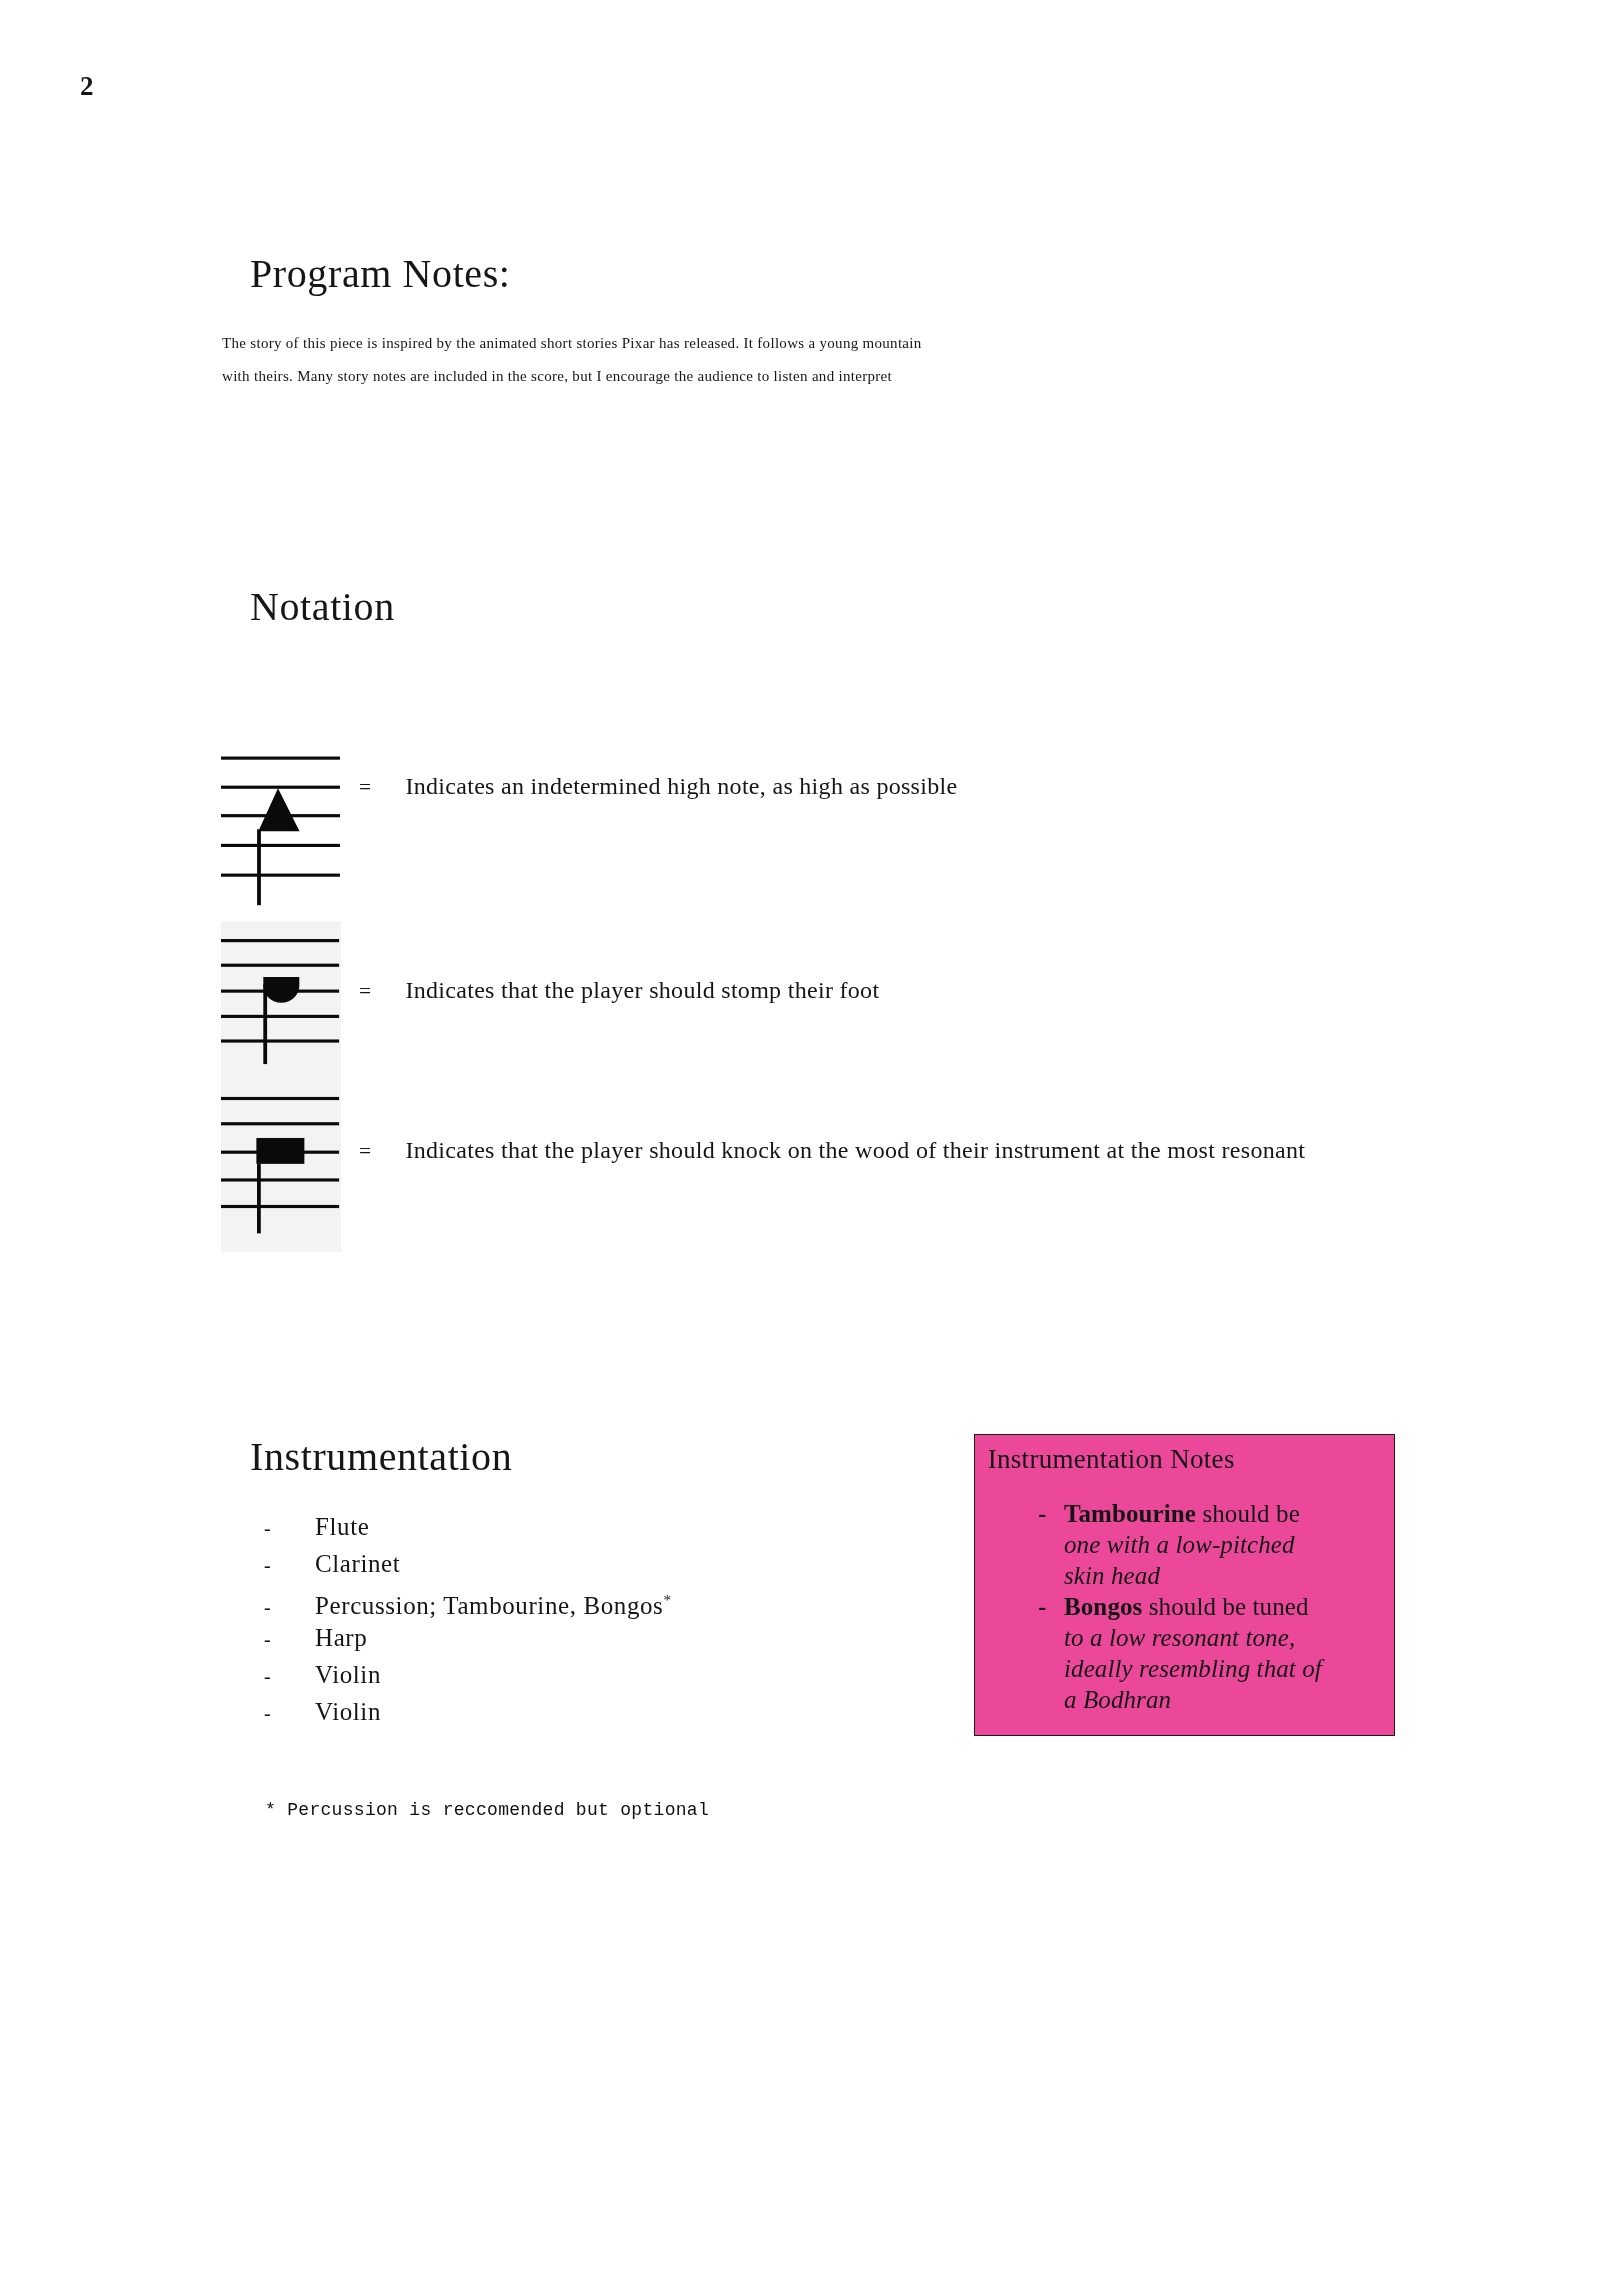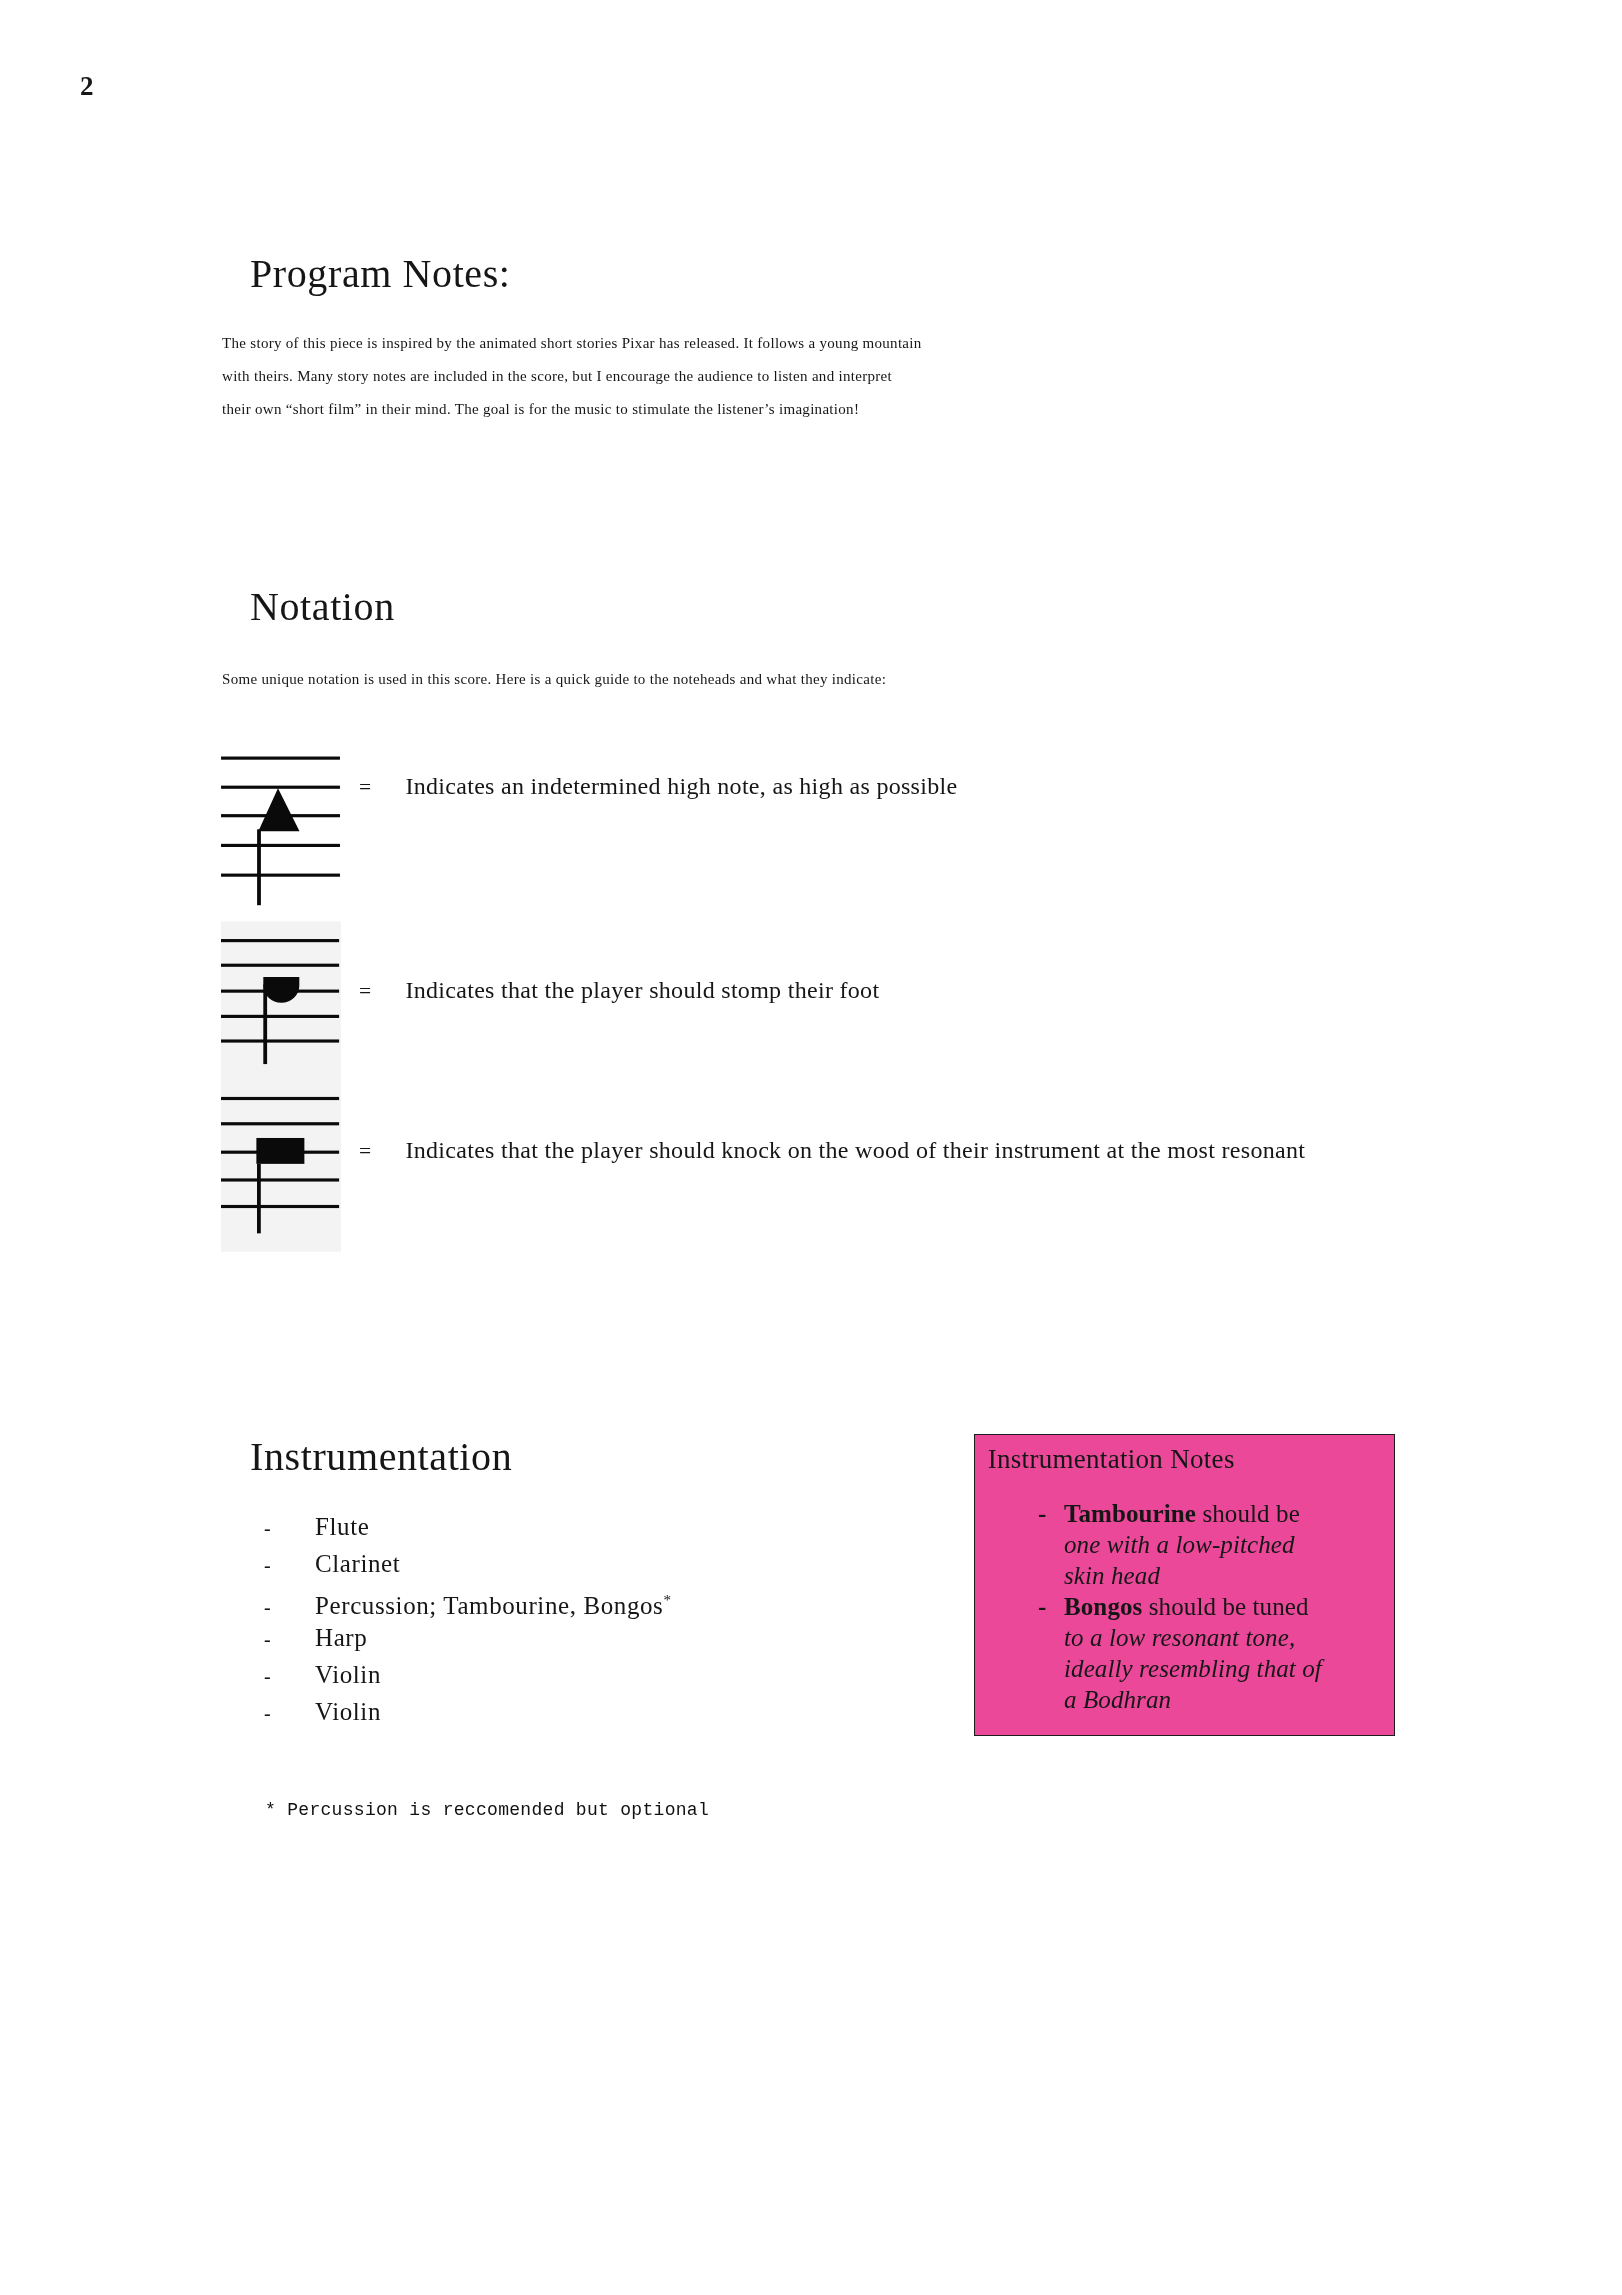--- a/index.html
+++ b/index.html
@@ -70,25 +70,23 @@
 <body>
 
 <div class="page">
 
   <div class="page-num">2</div>
 
   <div class="h" style="top:251px;">Program Notes:</div>
   <div class="body-text" style="top:327px;">
     <div>The story of this piece is inspired by the animated short stories Pixar has released. It follows a young mountain</div>
     <div>with theirs. Many story notes are included in the score, but I encourage the audience to listen and interpret</div>
-    <div>their own “short film” in their mind. The goal is for the music to stimulate the listener’s imagination!</div>
   </div>
 
   <div class="h" style="top:584px;">Notation</div>
-  <div class="body-text" style="top:663px;">Some unique notation is used in this score. Here is a quick guide to the noteheads and what they indicate:</div>
 
   <svg class="figure-svg" style="left:221px;top:754px;" width="119" height="155" viewBox="0 0 188 245">
     <rect x="0" y="4" width="188" height="5" fill="#0a0a0a"></rect>
     <rect x="0" y="50" width="188" height="5" fill="#0a0a0a"></rect>
     <rect x="0" y="95" width="188" height="5" fill="#0a0a0a"></rect>
     <rect x="0" y="142" width="188" height="5" fill="#0a0a0a"></rect>
     <rect x="0" y="189" width="188" height="5" fill="#0a0a0a"></rect>
     <rect x="57" y="119" width="6" height="120" fill="#0a0a0a"></rect>
     <polygon points="90,54 124,122 59,122" fill="#0a0a0a"></polygon>
   </svg>

